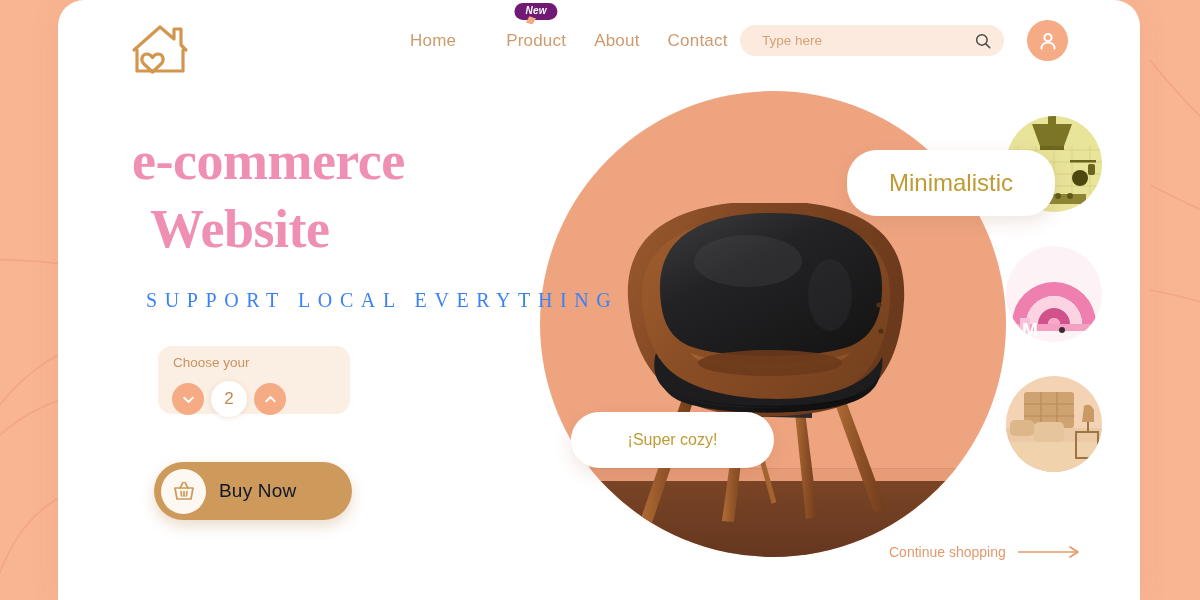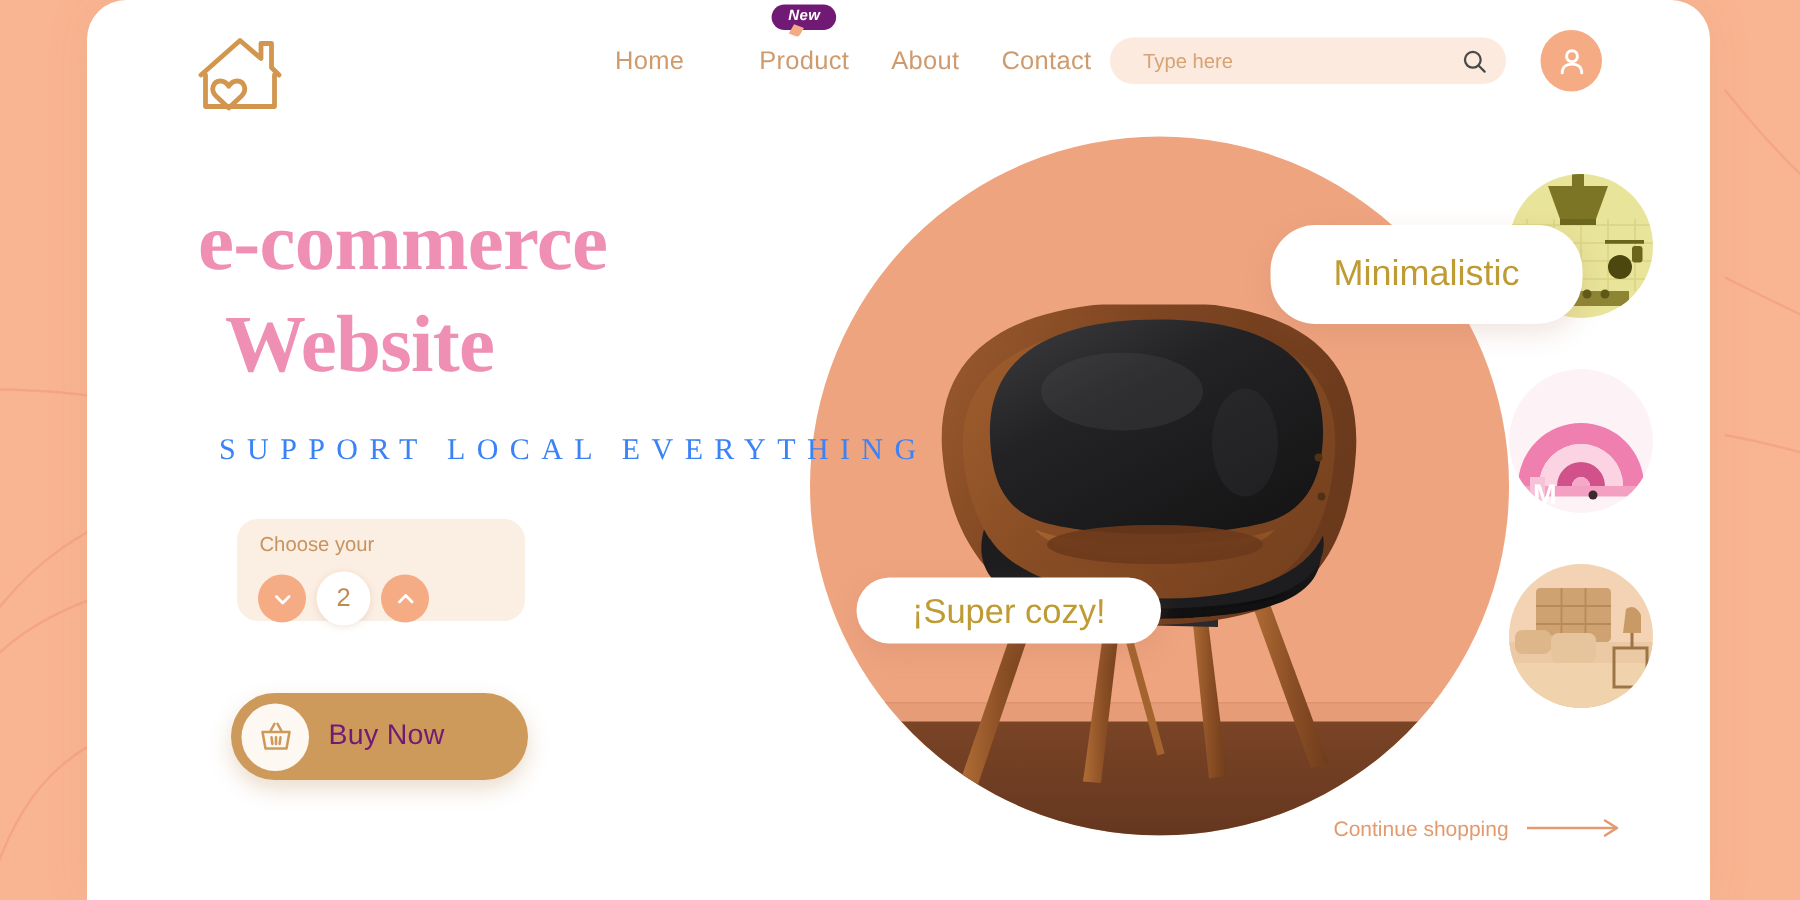--- a/index.html
+++ b/index.html
@@ -234,21 +234,21 @@
     width: 45px; height: 45px;
     border-radius: 50%;
     background: #fdf8f1;
     display: flex;
     align-items: center;
     justify-content: center;
     flex: none;
   }
   .buy-label {
     font-size: 19px;
-    color: #701a75;
+    color: #0f172a;
     letter-spacing: .2px;
   }
 
   
   .circle-stage {
     position: absolute;
     left: 482px;
     top: 91px;
     width: 466px;
     height: 466px;
@@ -290,23 +290,23 @@
     color: #bf9b34;
     box-shadow: 0 6px 18px rgba(170,110,80,.18);
     z-index: 8;
   }
   .pill-minimal {
     left: 789px; top: 150px;
     width: 208px; height: 66px;
     font-size: 24px;
   }
   .pill-cozy {
-    left: 513px; top: 385px;
-    width: 203px; height: 44px;
-    font-size: 23px;
+    left: 513px; top: 412px;
+    width: 203px; height: 56px;
+    font-size: 16px;
   }
 
   
   .thumbs {
     position: absolute;
     left: 948px;
     top: 116px;
     width: 100px;
   }
   .thumb {

